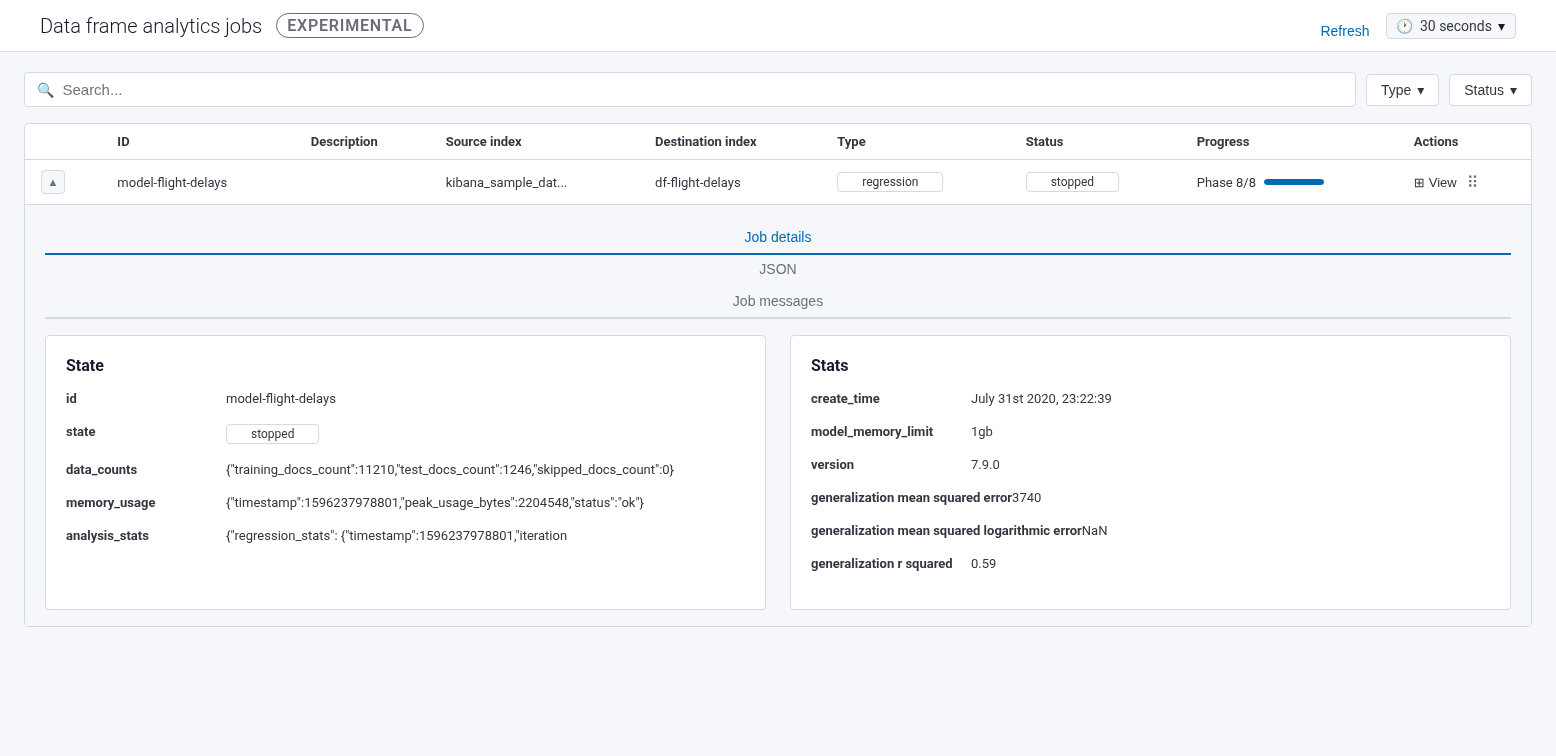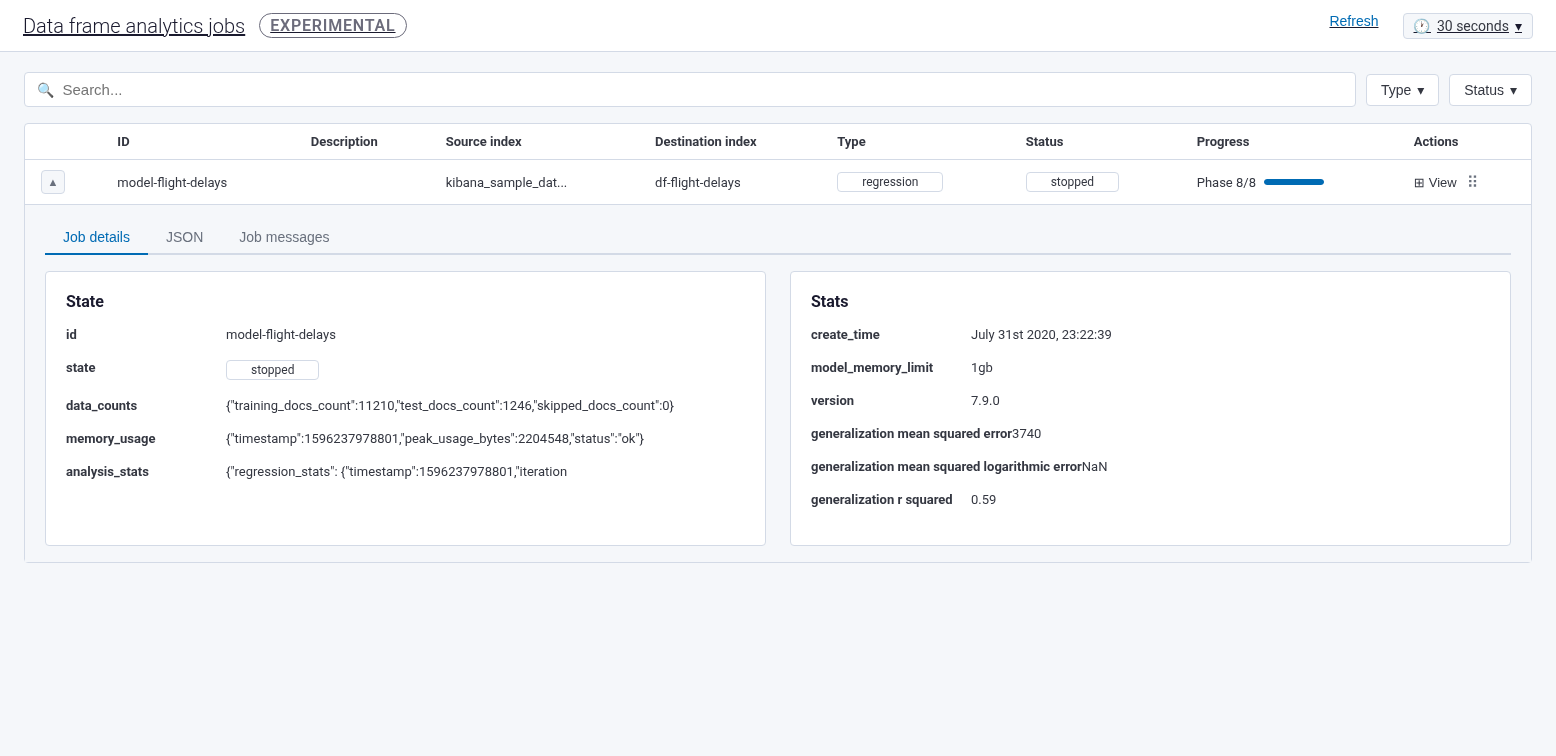--- a/index.html
+++ b/index.html
@@ -4,24 +4,23 @@
   <style>
     * { box-sizing: border-box; margin: 0; padding: 0; }
     body { font-family: -apple-system, BlinkMacSystemFont, 'Segoe UI', Roboto, sans-serif; background: #f5f7fa; color: #1a1a2e; font-size: 14px; }
 
     
     .top-header {
       display: flex;
       align-items: center;
       justify-content: space-between;
       background: #fff;
-      padding: 12px 23px;
+      padding: 12px 40px;
       border-bottom: 1px solid #d3dae6;
       height: 52px;
-      text-decoration: underline;
     }
     .header-left {
       display: flex;
       align-items: center;
       gap: 14px;
     }
     .page-title {
       font-size: 20px;
       font-weight: 300;
       color: #1a1a2e;
@@ -30,22 +29,22 @@
       border: 1px solid #6b6b7b;
       border-radius: 20px;
       padding: 2px 10px;
       font-size: 16px;
       font-weight: 600;
       color: #6b6b7b;
       letter-spacing: 0.05em;
     }
     .header-right {
       display: flex;
-      align-items: flex-start;
-      gap: 24px;
+      align-items: flex-end;
+      gap: 16px;
     }
     .refresh-btn {
       color: #006bb4;
       background: none;
       border: none;
       cursor: pointer;
       font-size: 14px;
       font-weight: 500;
     }
     .refresh-interval {
@@ -232,20 +231,21 @@
       background: #f5f7fa;
       padding: 16px 20px;
     }
 
     
     .tabs-row {
       display: flex;
       gap: 0;
       border-bottom: 2px solid #d3dae6;
       margin-bottom: 16px;
+      flex-direction: column;
     }
     .tab {
       padding: 8px 18px;
       font-size: 14px;
       cursor: pointer;
       color: #69707d;
       border-bottom: 2px solid transparent;
       margin-bottom: -2px;
       background: none;
       border-top: none;

